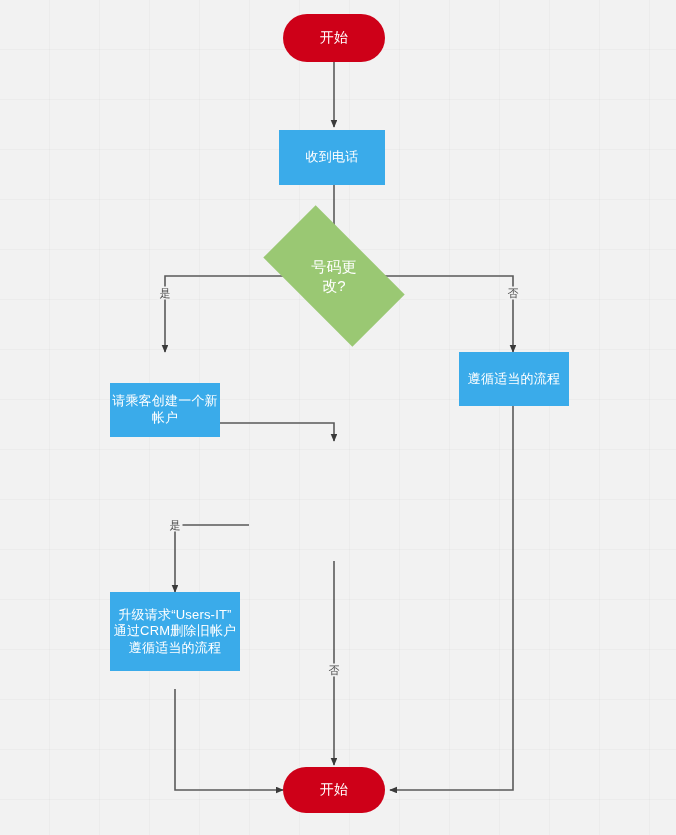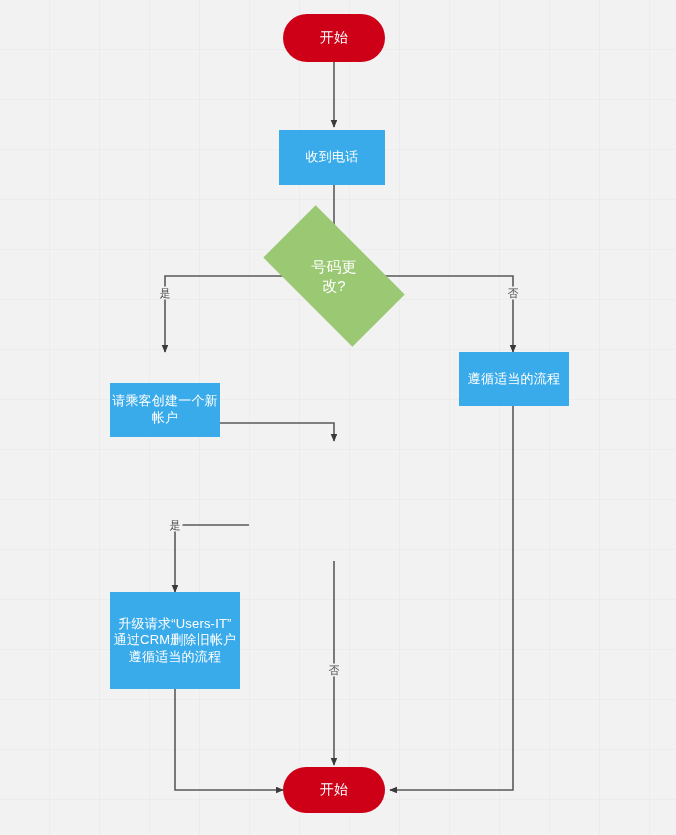--- a/index.html
+++ b/index.html
@@ -123,21 +123,21 @@
       <span>请乘客创建一个新</span><br>
       <span>帐户</span>
     </span>
   </div>
 
   <div class="node node-process" style="left:459px; top:352px; width:110px; height:54px;">
     <span class="inner">遵循适当的流程</span>
   </div>
 
 
-  <div class="node node-process" style="left:110px; top:592px; width:130px; height:97px;">
+  <div class="node node-process" style="left:110px; top:592px; width:130px; height:79px;">
     <span class="inner">
       <span>升级请求“Users-IT”</span><br>
       <span>通过CRM删除旧帐户</span><br>
       <span>遵循适当的流程</span>
     </span>
   </div>
 
   <div class="node node-terminator" style="left:283px; top:767px; width:102px; height:46px;">
     <span class="inner">开始</span>
   </div>

